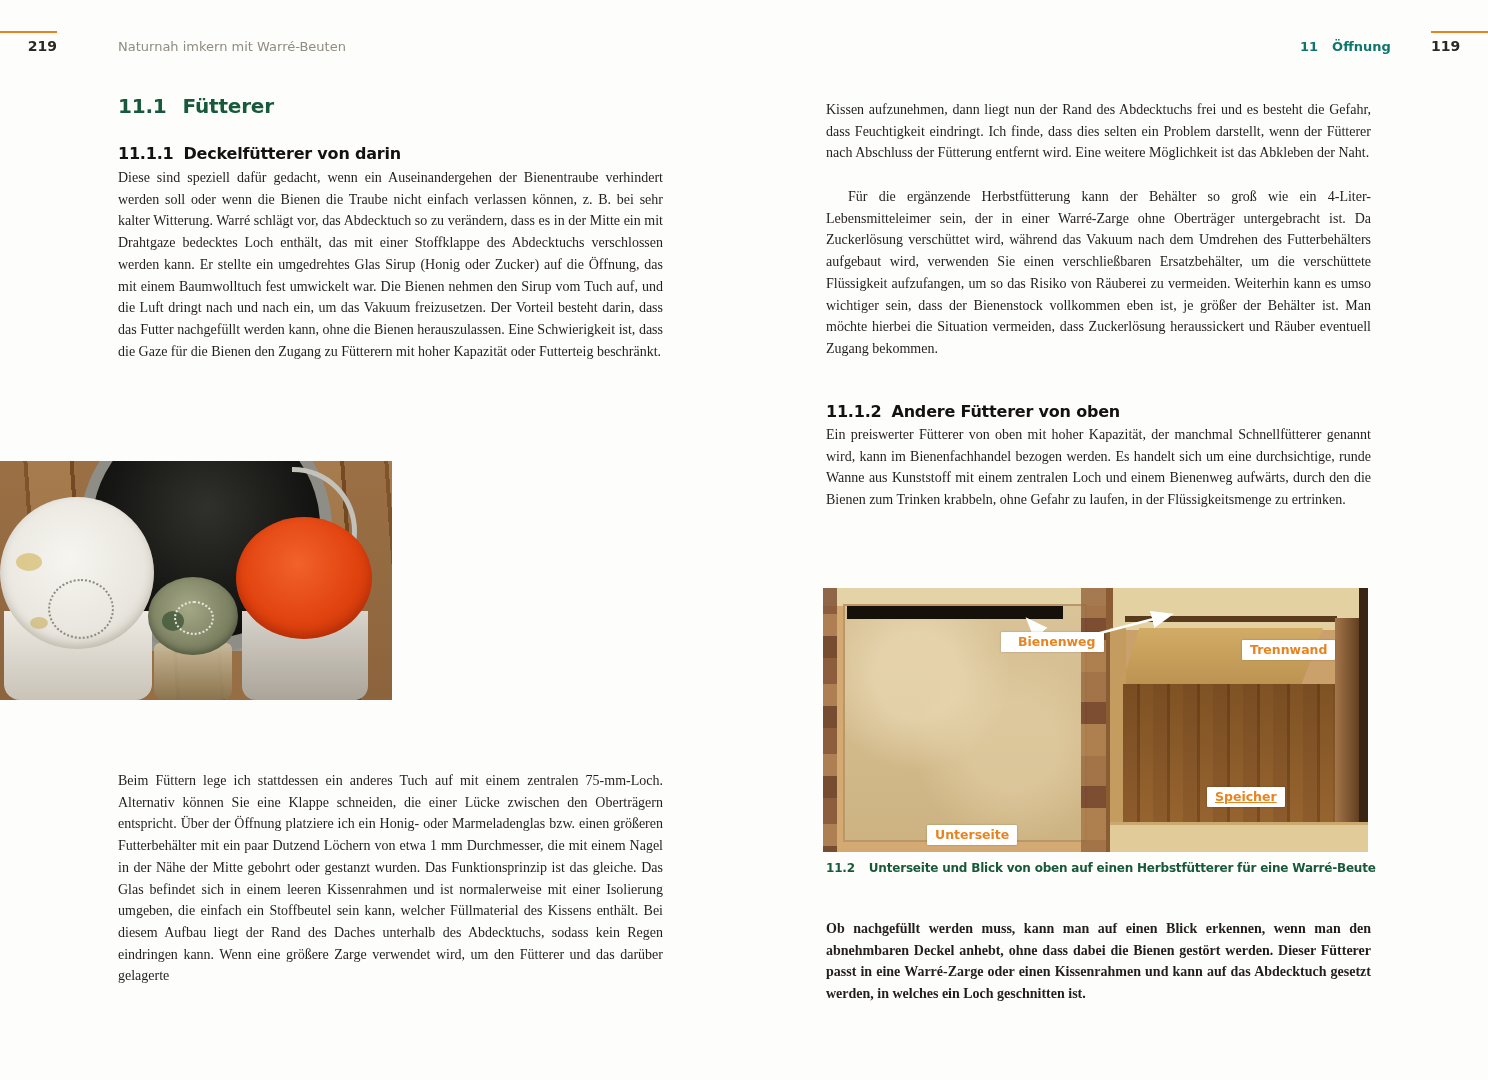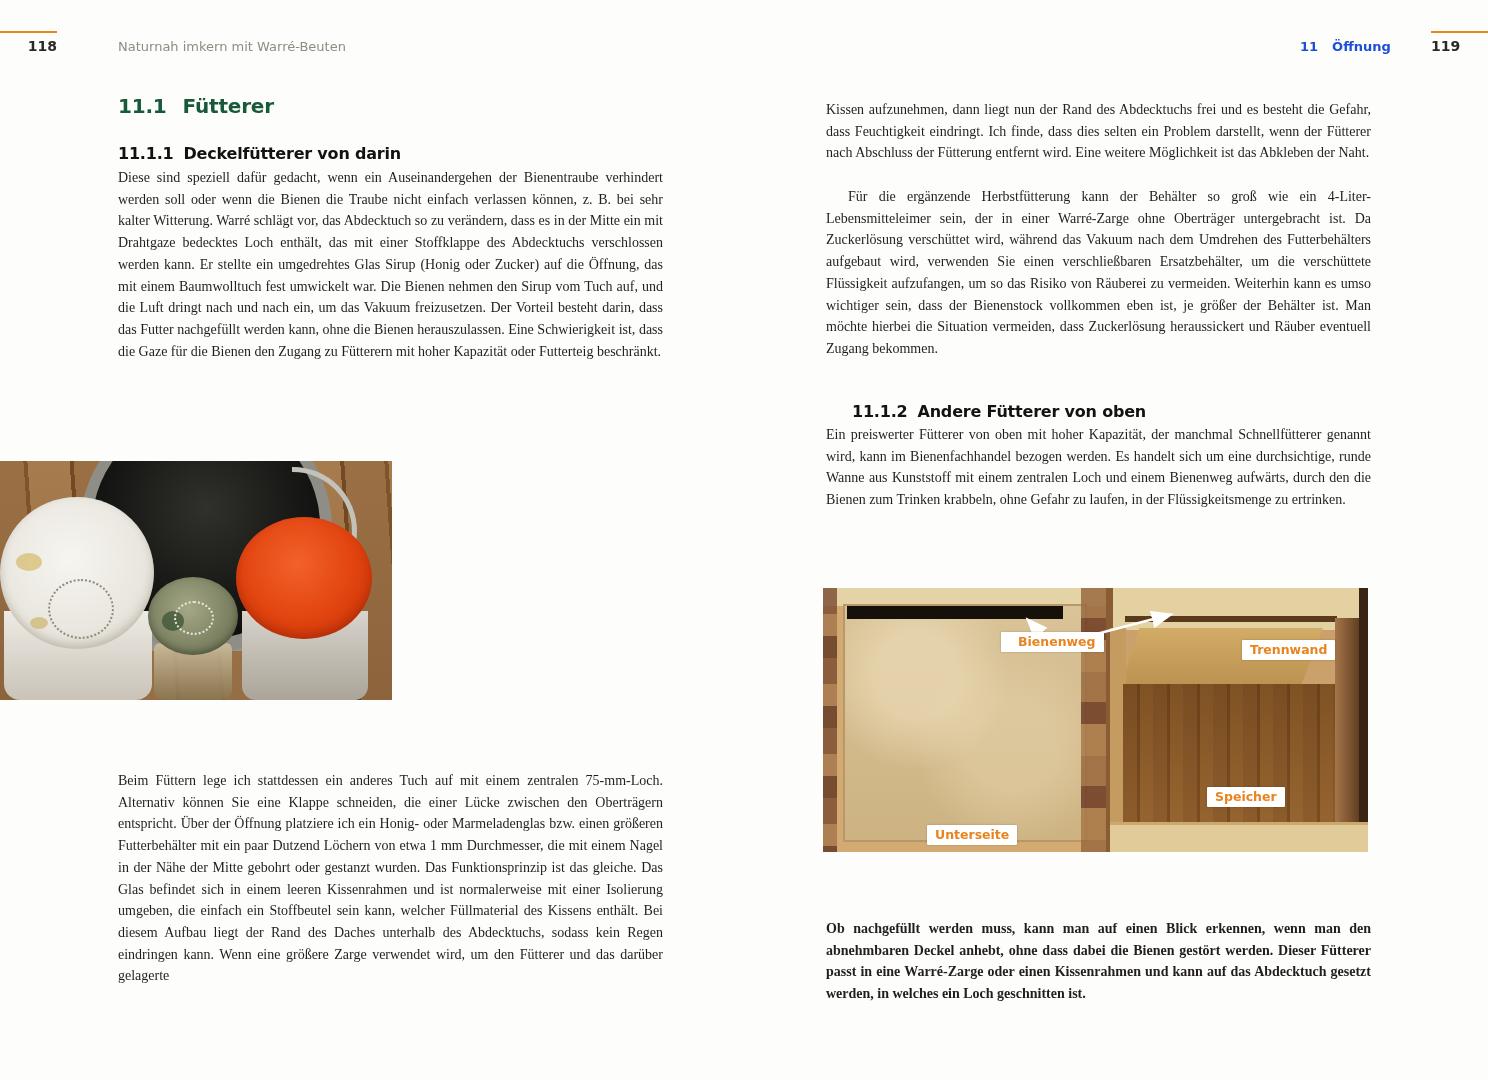--- a/index.html
+++ b/index.html
@@ -3,21 +3,21 @@
 <meta charset="utf-8">
 <style>
   html,body{margin:0;padding:0;}
   body{width:1488px;height:1080px;background:#fdfdfb;font-family:"Liberation Serif",serif;color:#221e1d;}
   #spread{position:relative;width:1488px;height:1080px;overflow:hidden;background:#fdfdfb;}
   .abs{position:absolute;}
   
   .rule{height:2px;background:#e8841f;}
   .pagenum{font-family:"DejaVu Sans",sans-serif;font-weight:bold;font-size:14px;color:#2b2927;}
   .runhead{font-family:"DejaVu Sans",sans-serif;font-size:13px;color:#8f8c81;text-align:center;}
-  .runhead-right{font-family:"DejaVu Sans",sans-serif;font-weight:bold;font-size:13px;color:#1d4ed8;display:flex;gap:14px;text-align:center;}
+  .runhead-right{font-family:"DejaVu Sans",sans-serif;font-weight:bold;font-size:13px;color:#0f766e;display:flex;gap:14px;text-align:center;}
   
   .h1{font-family:"DejaVu Sans",sans-serif;font-weight:bold;font-size:20px;color:#17593a;display:flex;gap:16px;letter-spacing:-0.2px;}
   .h2{font-family:"DejaVu Sans",sans-serif;font-weight:bold;font-size:16px;color:#141210;display:flex;gap:10px;letter-spacing:-0.2px;}
   
   .body-text{font-size:14px;line-height:21.7px;text-align:justify;width:545px;margin:0;}
   .indent{text-indent:22px;}
   
   .figcap{font-family:"DejaVu Sans",sans-serif;font-weight:bold;font-size:13px;color:#17593a;line-height:22px;letter-spacing:-0.2px;}
   .capnum{margin-right:14px;}
   .nowrap{white-space:nowrap;}
@@ -74,21 +74,21 @@
   .photo-annotations{left:0;top:0;width:545px;height:264px;}
   .photo-label{position:absolute;background:#fff;color:#e8841f;font-family:"DejaVu Sans",sans-serif;
     font-weight:bold;font-size:12.5px;padding:2px 8px;line-height:16px;border-radius:1px;box-shadow:0 0 2px rgba(0,0,0,.25);}
 </style>
 </head>
 <body>
 
 <div id="spread">
 
   <div class="abs rule" style="left:0;top:31px;width:57px;"></div>
-  <div class="abs pagenum" style="left:0;top:38px;width:57px;text-align:right;">118</div>
+  <div class="abs pagenum" style="left:0;top:38px;width:57px;text-align:right;">219</div>
   <div class="abs runhead" style="left:118px;top:39px;">Naturnah imkern mit Warré-Beuten</div>
 
   <div class="abs runhead-right" style="left:1300px;top:39px;">
     <span>11</span>
     <span>Öffnung</span>
   </div>
   <div class="abs rule" style="left:1431px;top:31px;width:57px;"></div>
   <div class="abs pagenum" style="left:1431px;top:38px;">119</div>
 
   <div class="abs h1" style="left:118px;top:94px;">
@@ -122,21 +122,21 @@
     <div class="abs red-body"></div>
     <div class="abs red-lid"></div>
   </div>
 
 
   <p class="abs body-text" style="left:118px;top:770px;">Beim Füttern lege ich stattdessen ein anderes Tuch auf mit einem zentralen 75-mm-Loch. Alternativ können Sie eine Klappe schneiden, die einer Lücke zwischen den Oberträgern entspricht. Über der Öffnung platziere ich ein Honig- oder Marmeladenglas bzw. einen größeren Futterbehälter mit ein paar Dutzend Löchern von etwa 1 mm Durchmesser, die mit einem Nagel in der Nähe der Mitte gebohrt oder gestanzt wurden. Das Funktionsprinzip ist das gleiche. Das Glas befindet sich in einem leeren Kissenrahmen und ist normalerweise mit einer Isolierung umgeben, die einfach ein Stoffbeutel sein kann, welcher Füllmaterial des Kissens enthält. Bei diesem Aufbau liegt der Rand des Daches unterhalb des Abdecktuchs, sodass kein Regen eindringen kann. Wenn eine größere Zarge verwendet wird, um den Fütterer und das darüber gelagerte</p>
 
   <p class="abs body-text" style="left:826px;top:99px;">Kissen aufzunehmen, dann liegt nun der Rand des Abdecktuchs frei und es besteht die Gefahr, dass Feuchtigkeit eindringt. Ich finde, dass dies selten ein Problem darstellt, wenn der Fütterer nach Abschluss der Fütterung entfernt wird. Eine weitere Möglichkeit ist das Abkleben der Naht.</p>
   <p class="abs body-text indent" style="left:826px;top:186px;">Für die ergänzende Herbstfütterung kann der Behälter so groß wie ein 4-Liter-Lebensmitteleimer sein, der in einer Warré-Zarge ohne Oberträger untergebracht ist. Da Zuckerlösung verschüttet wird, während das Vakuum nach dem Umdrehen des Futterbehälters aufgebaut wird, verwenden Sie einen verschließbaren Ersatzbehälter, um die verschüttete Flüssigkeit aufzufangen, um so das Risiko von Räuberei zu vermeiden. Weiterhin kann es umso wichtiger sein, dass der Bienenstock vollkommen eben ist, je größer der Behälter ist. Man möchte hierbei die Situation vermeiden, dass Zuckerlösung heraussickert und Räuber eventuell Zugang bekommen.</p>
 
-  <div class="abs h2" style="left:852px;top:402px;">
+  <div class="abs h2" style="left:826px;top:402px;">
     <span>11.1.2</span>
     <span>Andere Fütterer von oben</span>
   </div>
 
   <p class="abs body-text" style="left:826px;top:424px;">Ein preiswerter Fütterer von oben mit hoher Kapazität, der manchmal Schnellfütterer genannt wird, kann im Bienenfachhandel bezogen werden. Es handelt sich um eine durchsichtige, runde Wanne aus Kunststoff mit einem zentralen Loch und einem Bienenweg aufwärts, durch den die Bienen zum Trinken krabbeln, ohne Gefahr zu laufen, in der Flüssigkeitsmenge zu ertrinken.</p>
 
   <div class="abs photo-right">
     <div class="abs lb-back"></div>
     <div class="abs lb-topband"></div>
     <div class="abs lb-panel"></div>
@@ -157,19 +157,22 @@
         <marker id="ah" markerWidth="9" markerHeight="8" refX="7" refY="3.5" orient="auto">
           <path d="M0,0 L9,3.5 L0,7 Z" fill="#ffffff"></path>
         </marker>
       </defs>
       <line x1="222" y1="50" x2="206" y2="33" stroke="#ffffff" stroke-width="2.5" marker-end="url(#ah)"></line>
       <line x1="235" y1="56" x2="346" y2="27" stroke="#ffffff" stroke-width="2.5" marker-end="url(#ah)"></line>
     </svg>
     <div class="photo-label" style="left:178px;top:44px;padding-left:17px;">Bienenweg</div>
     <div class="photo-label" style="left:419px;top:52px;">Trennwand</div>
     <div class="photo-label" style="left:104px;top:207px;margin-top:30px;">Unterseite</div>
-    <div class="photo-label" style="left:384px;top:199px;">Speicher</div>
+    <div class="photo-label" style="left:384px;top:199px;text-decoration:underline;">Speicher</div>
   </div>
 
+  <div class="abs figcap nowrap" style="left:826px;top:857px;font-size:12px;letter-spacing:-0.2px;">
+    <span class="capnum">11.2</span><span>Unterseite und Blick von oben auf einen Herbstfütterer für eine Warré-Beute</span>
+  </div>
 
   <p class="abs body-text" style="left:826px;top:918px;font-weight:bold;">Ob nachgefüllt werden muss, kann man auf einen Blick erkennen, wenn man den abnehmbaren Deckel anhebt, ohne dass dabei die Bienen gestört werden. Dieser Fütterer passt in eine Warré-Zarge oder einen Kissenrahmen und kann auf das Abdecktuch gesetzt werden, in welches ein Loch geschnitten ist.</p>
 
 </div>
 
 </body></html>

